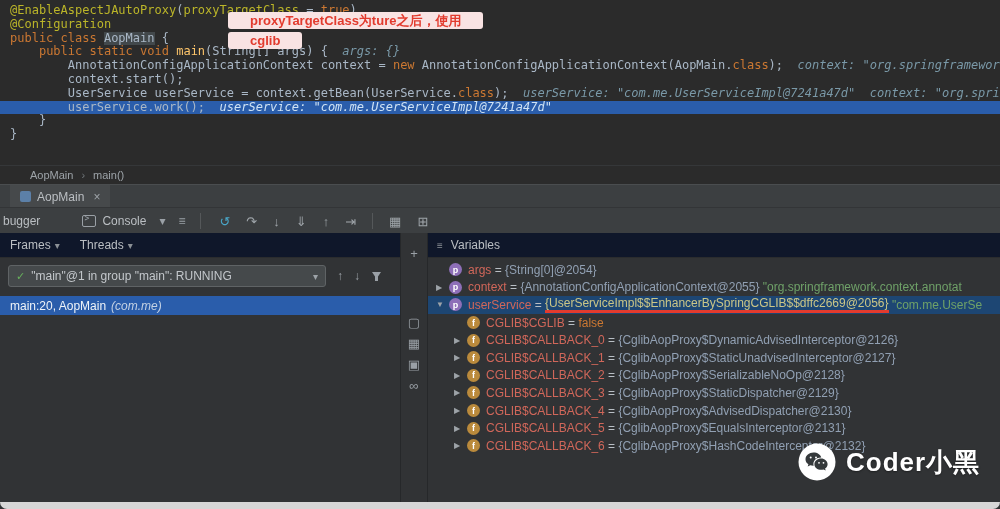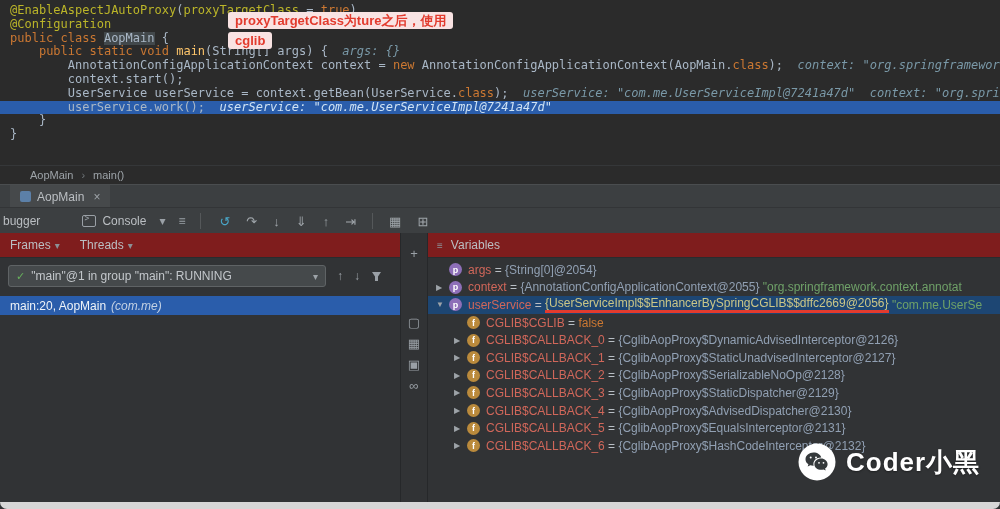--- a/index.html
+++ b/index.html
@@ -23,21 +23,21 @@
   .tok.ann{color:var(--annotation-yellow);}
   .tok.kw{color:var(--keyword-orange);}
   .tok.plain{color:#a9b7c6;}
   .tok.mth{color:#ffc66b;}
   .tok.dbg{color:#7a99a8;font-style:italic;}
   .tok.dbgc{color:#cfe3f5;font-style:italic;}
   .tok.hl{background:#42484b;}
 
   .callout{position:absolute;left:228px;top:12px;}
   .callout span{display:table;background:var(--callout-bg);color:var(--annotation-red);
-    font-weight:bold;font-size:13px;line-height:15px;padding:1px 7px;border-radius:3px;margin-bottom:3px;}
+    font-weight:bold;font-size:13px;line-height:15px;padding:1px 22px;border-radius:3px;margin-bottom:3px;}
 
   
   .breadcrumb{position:absolute;top:165px;height:18px;left:0;right:0;background:#2b2b2b;
     border-top:1px solid #353739;display:flex;align-items:center;padding-left:30px;gap:8px;
     font-size:11px;color:#9da3a8;}
   .crumb-sep{color:#6f7579;}
 
   
   .debugtabs{position:absolute;top:184px;height:23px;left:0;right:0;background:#3c3f41;
     border-top:1px solid #4a4d4f;display:flex;align-items:center;}
@@ -57,21 +57,21 @@
     font-family:"DejaVu Sans Mono",monospace;}
   .smallicon{margin-left:13px;color:#9aa0a6;}
   .tb-sep{width:1px;height:16px;background:#55585a;margin:0 10px 0 15px;}
   #tb-icons{display:flex;align-items:center;}
   .tbicon{margin:0 8px;font-size:13px;line-height:13px;}
   .tbicon-sep{width:1px;height:16px;background:#55585a;margin:0 8px;}
 
   
   .frames-panel{position:absolute;top:233px;left:0;width:400px;bottom:0;background:#313335;
     border-right:1px solid #26282a;overflow:hidden;}
-  .panel-header{height:24px;background:#7f1d1d;border-bottom:1px solid #2a2c2e;display:flex;
+  .panel-header{height:24px;background:#0f172a;border-bottom:1px solid #2a2c2e;display:flex;
     align-items:center;font-size:12px;color:#bbbfc3;}
   .left-header{padding-left:10px;gap:20px;}
   .ptab{display:flex;align-items:center;gap:4px;}
   .ticon{color:#8c9196;font-size:10px;}
   .thread-row{display:flex;align-items:center;margin:7px 8px 0 8px;gap:11px;}
   .thread-combo{flex:0 0 318px;height:22px;background:#45494b;border:1px solid #5f6365;border-radius:3px;
     display:flex;align-items:center;padding:0 7px;gap:6px;font-size:12px;color:#c3c7cb;box-sizing:border-box;}
   .check{color:#68b35c;font-size:11px;}
   .thread-text{flex:1;white-space:nowrap;overflow:hidden;}
   .combo-arrow{color:#9da3a8;font-size:10px;}

